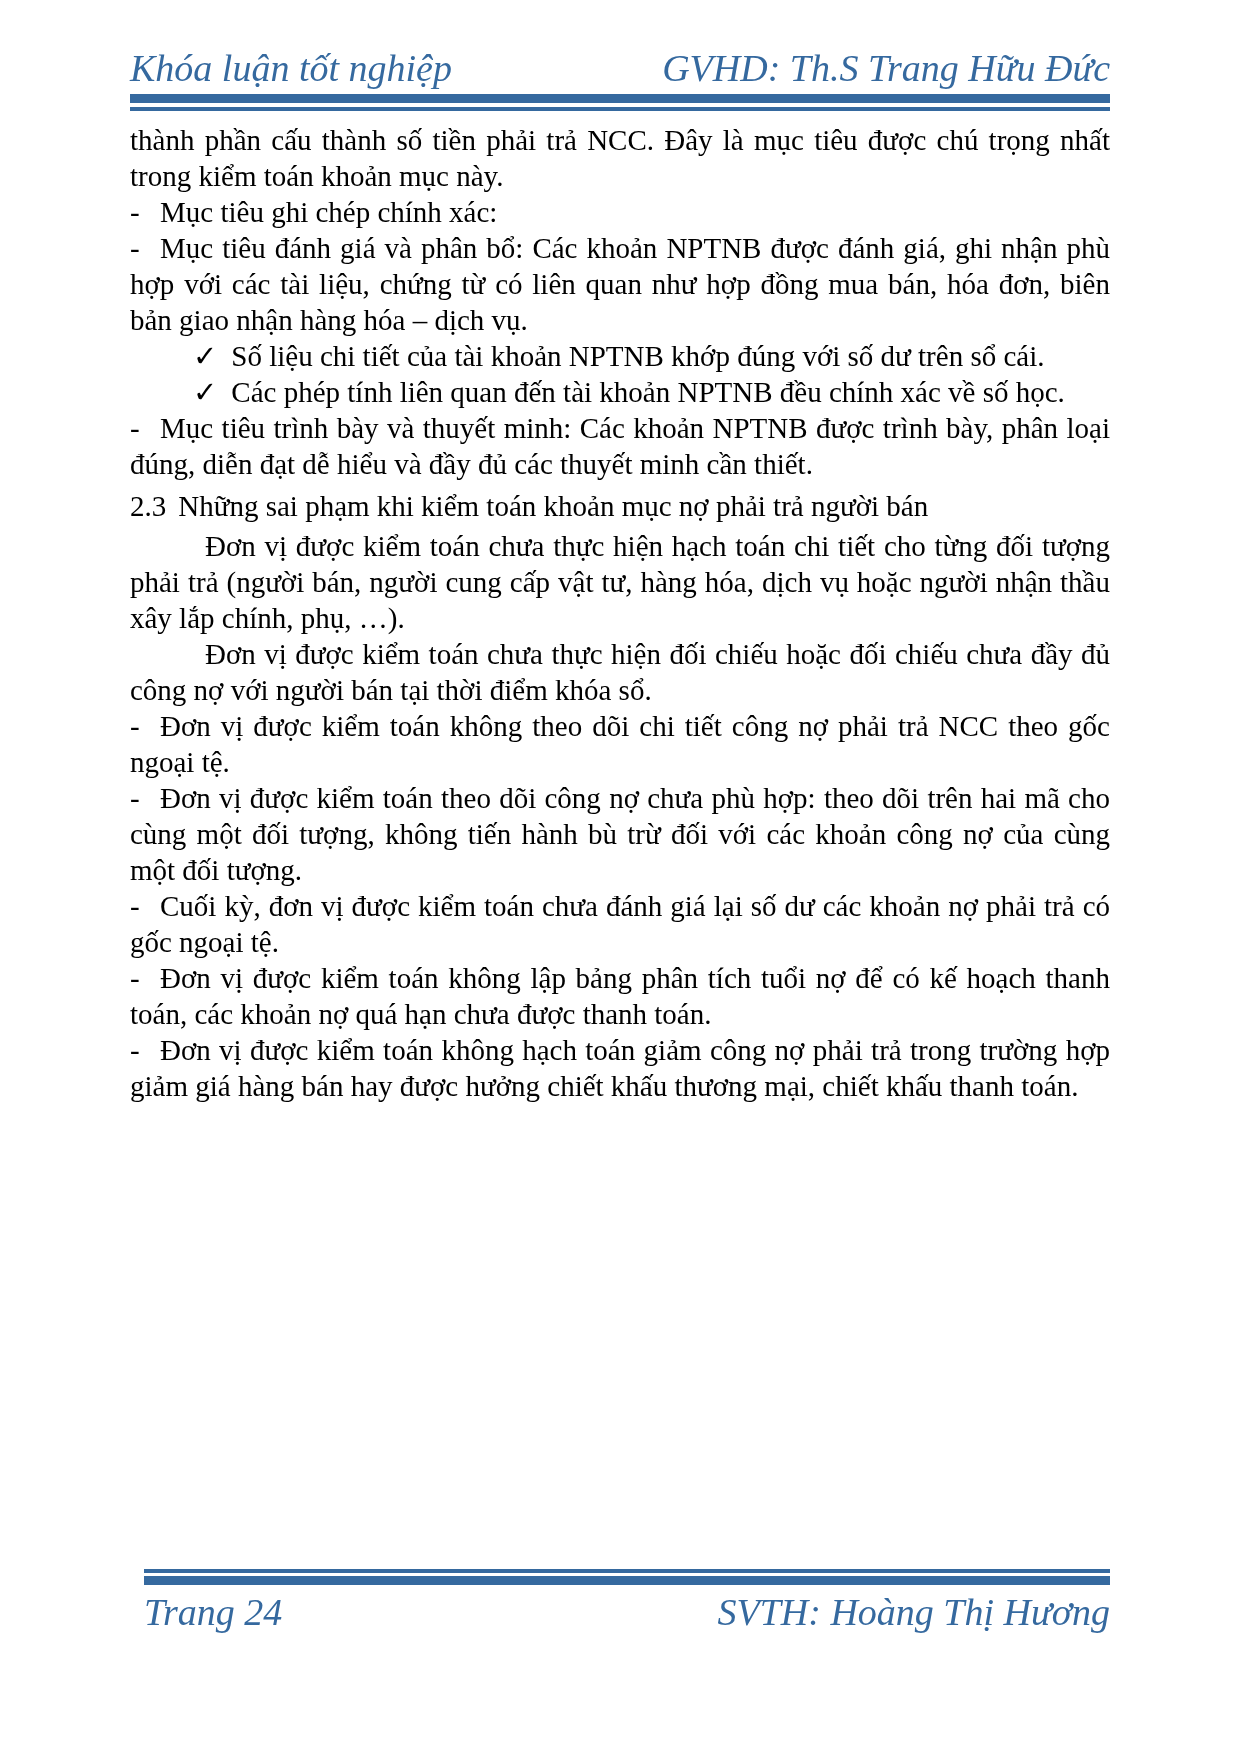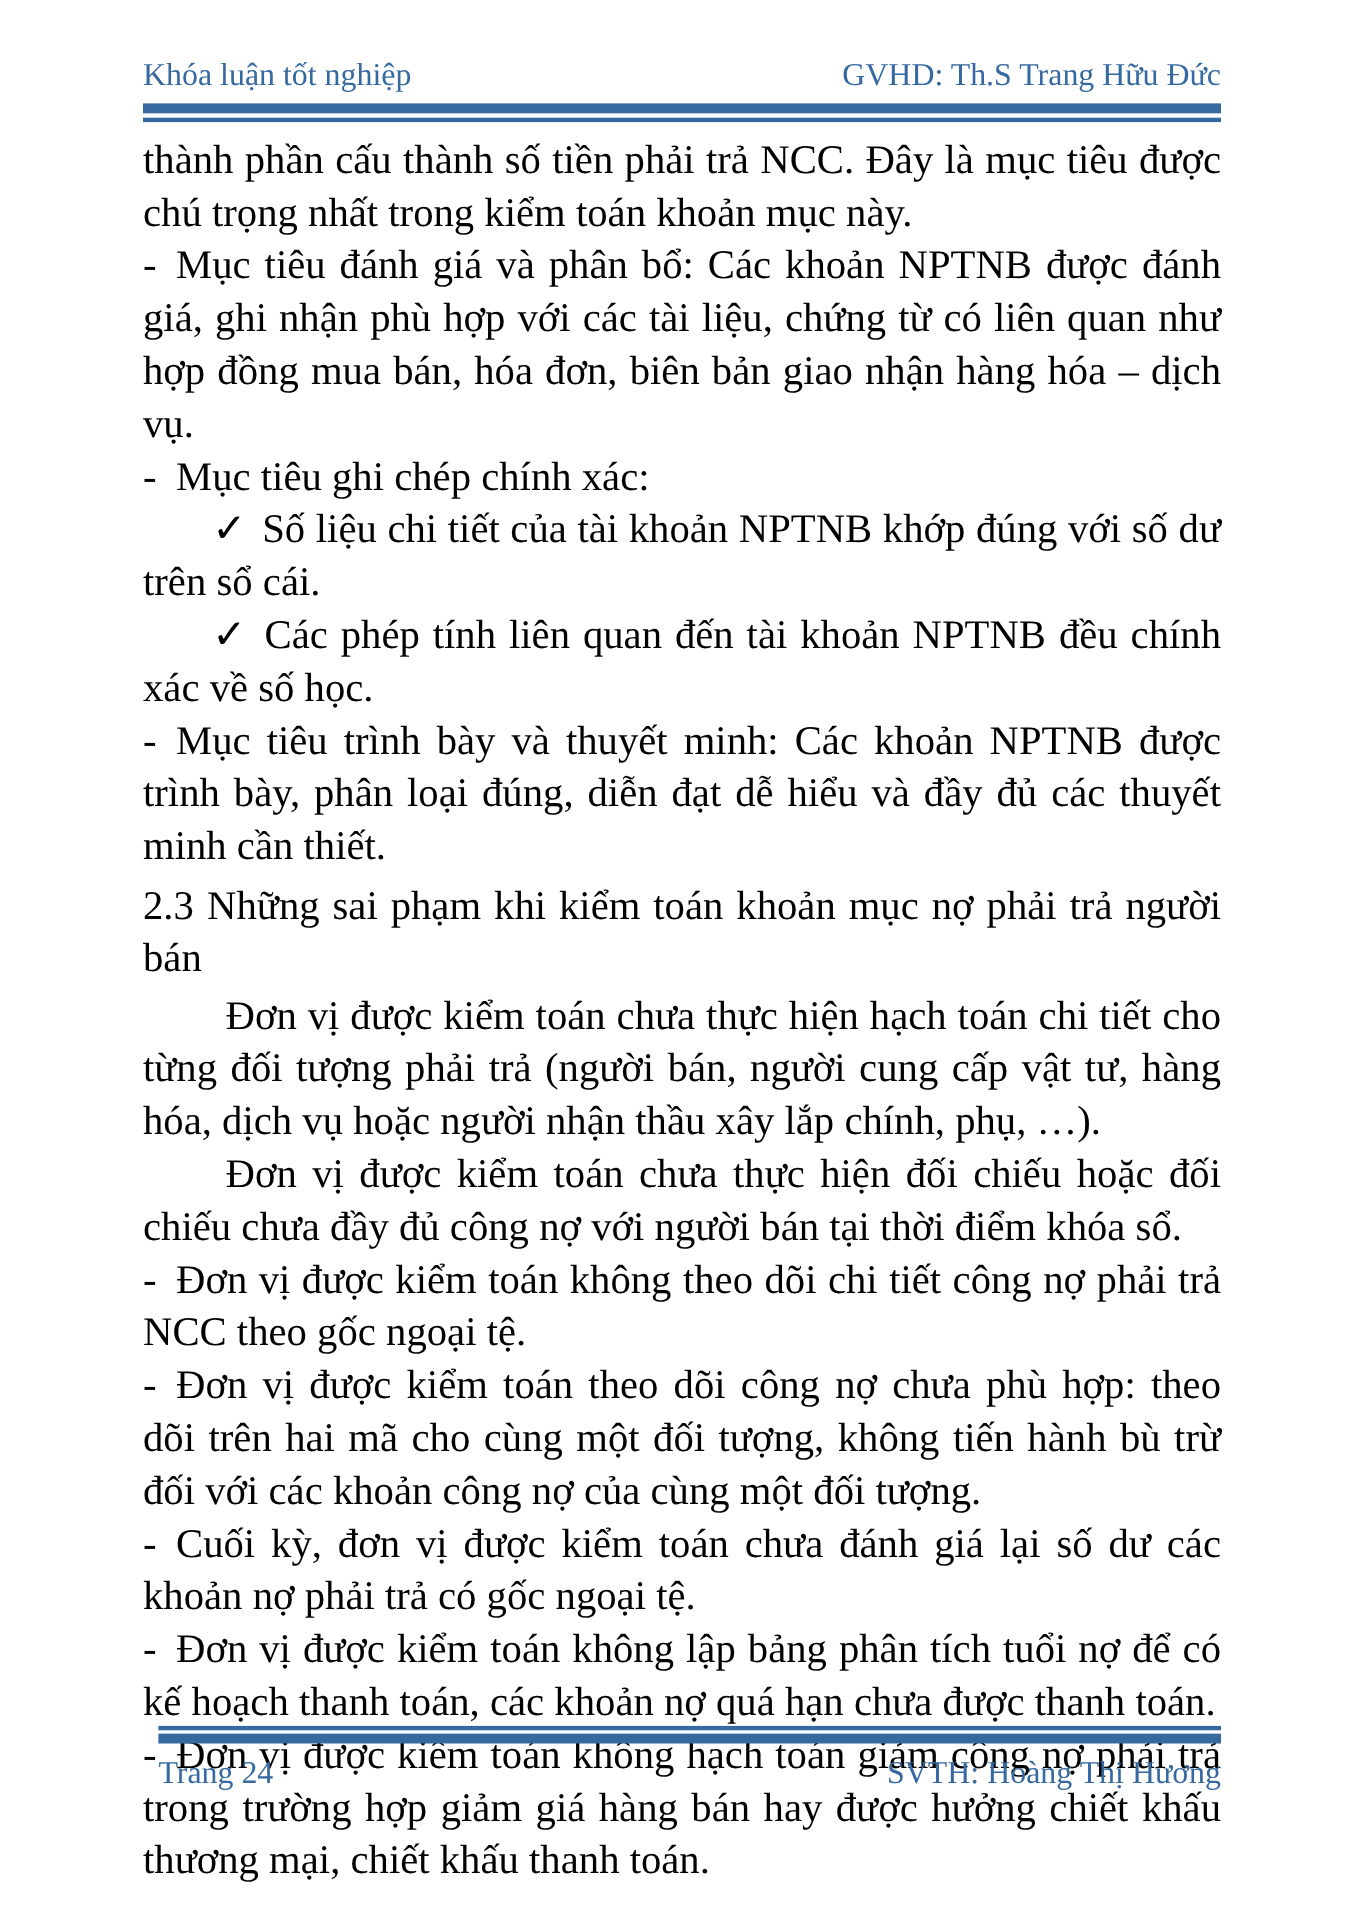--- a/index.html
+++ b/index.html
@@ -11,38 +11,39 @@
     color: #000;
     position: relative;
     overflow: hidden;
   }
   .page { position: absolute; inset: 0; }
 
   
   .header { position: absolute; left: 130px; right: 131px; top: 50px; }
   .hf-row { display: flex; justify-content: space-between; align-items: baseline; }
   .hf-text {
+    font-style: italic;
     color: var(--accent);
-    font-size: 29px;
+    font-size: 38px;
     line-height: 36px;
     white-space: nowrap;
     text-align: right;
   }
   .rule { background: var(--accent); }
   .rule-thick { height: 9px; }
   .rule-thin  { height: 4px; }
   .header .rule-thick { margin-top: 8px; }
   .header .rule-thin  { margin-top: 4px; }
 
   
   .content { position: absolute; left: 130px; right: 131px; top: 122px; }
   .content p {
     margin: 0;
-    font-size: 37px;
-    line-height: 48px;
+    font-size: 29px;
+    line-height: 36px;
     text-align: justify;
   }
   p.indent { text-indent: 75px; }
   p.check  { text-indent: 63px; }
   p.just-last { text-align-last: justify; }
   .mk-dash  { display: inline-block; min-width: 14px; margin-right: 16px; }
   .mk-check { margin-right: 14px; }
   p.heading { font-weight: normal; margin: 6px 0 4px; }
   .heading-number { margin-right: 12px; }
 
@@ -62,23 +63,23 @@
       <span class="hf-text">GVHD: Th.S Trang Hữu Đức</span>
     </div>
     <div class="rule rule-thick"></div>
     <div class="rule rule-thin"></div>
   </div>
 
   <main class="content">
 
     <p>thành phần cấu thành số tiền phải trả NCC. Đây là mục tiêu được chú trọng nhất trong kiểm toán khoản mục này.</p>
 
+    <p><span class="mk-dash">-</span><span>Mục tiêu ghi chép chính xác:</span></p>
+
     <p><span class="mk-dash">-</span><span>Mục tiêu đánh giá và phân bổ: Các khoản NPTNB được đánh giá, ghi nhận phù hợp với các tài liệu, chứng từ có liên quan như hợp đồng mua bán, hóa đơn, biên bản giao nhận hàng hóa – dịch vụ.</span></p>
-
-    <p><span class="mk-dash">-</span><span>Mục tiêu ghi chép chính xác:</span></p>
 
     <p class="check"><span class="mk-check">✓</span><span>Số liệu chi tiết của tài khoản NPTNB khớp đúng với số dư trên sổ cái.</span></p>
 
     <p class="check"><span class="mk-check">✓</span><span>Các phép tính liên quan đến tài khoản NPTNB đều chính xác về số học.</span></p>
 
     <p><span class="mk-dash">-</span><span>Mục tiêu trình bày và thuyết minh: Các khoản NPTNB được trình bày, phân loại đúng, diễn đạt dễ hiểu và đầy đủ các thuyết minh cần thiết.</span></p>
 
     <p class="heading"><span class="heading-number">2.3</span><span>Những sai phạm khi kiểm toán khoản mục nợ phải trả người bán</span></p>
 
     <p class="indent">Đơn vị được kiểm toán chưa thực hiện hạch toán chi tiết cho từng đối tượng phải trả (người bán, người cung cấp vật tư, hàng hóa, dịch vụ hoặc người nhận thầu xây lắp chính, phụ, …).</p>

